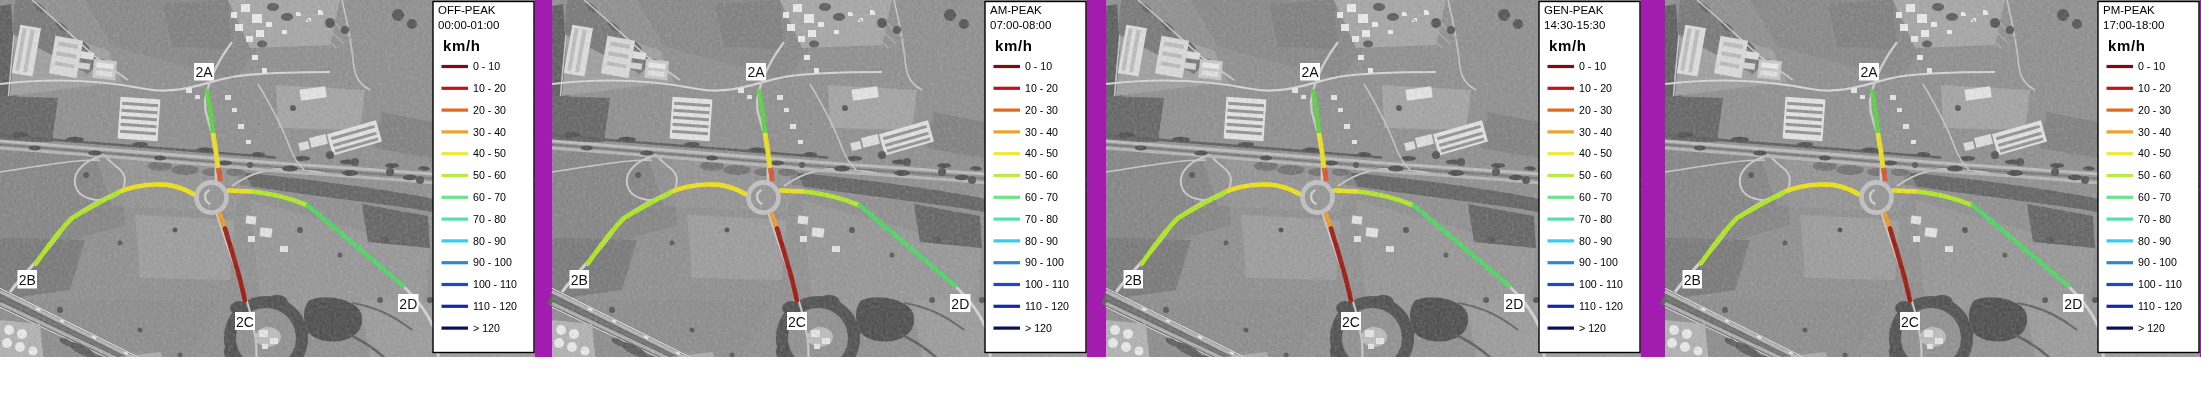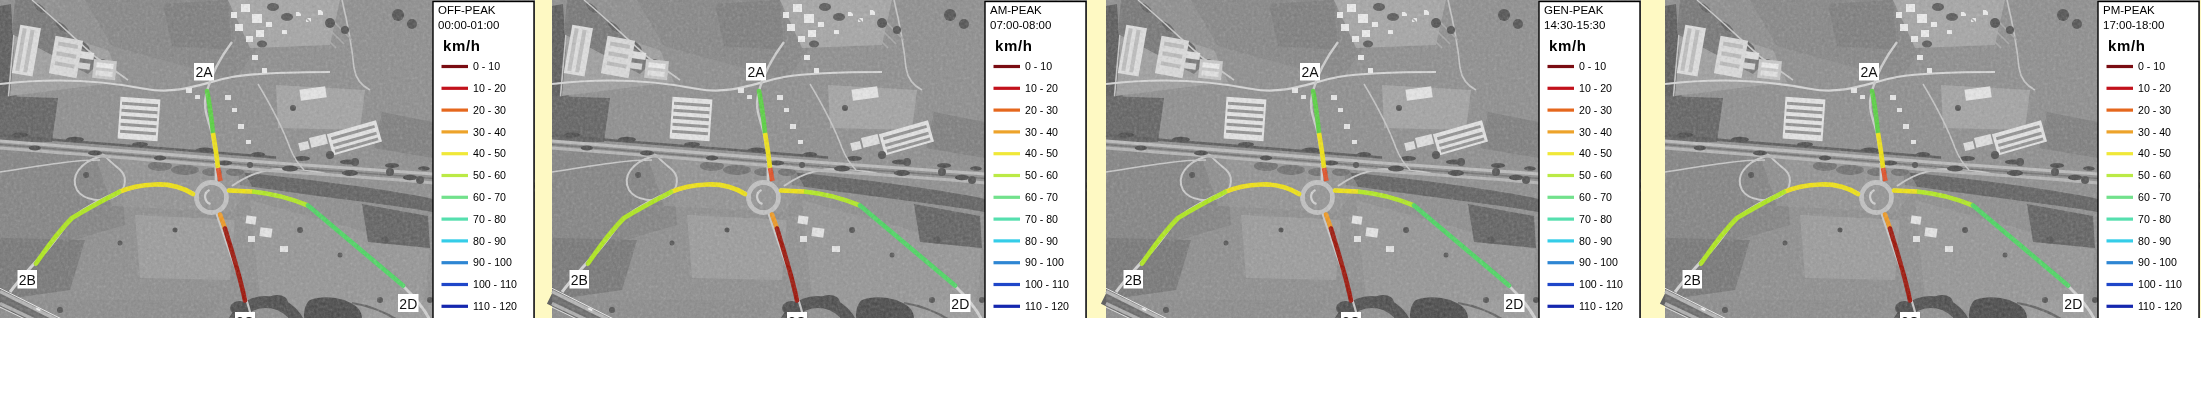--- a/index.html
+++ b/index.html
@@ -1,16 +1,16 @@
 <!DOCTYPE html>
 <html><head>
 <meta charset="utf-8">
 <style>
 html,body{margin:0;padding:0;background:#ffffff;}
-#page{position:relative;width:2201px;height:318px;background:#fef9c3;overflow:hidden;
+#page{position:relative;width:2201px;height:357px;background:#a21caf;overflow:hidden;
 font-family:"Liberation Sans",sans-serif;text-align:center;}
 </style>
 </head>
 <body>
 
 <div id="page">
 <svg width="2201" height="413" viewBox="0 0 2201 413">
 <defs>
 <filter id="soft" x="-2%" y="-2%" width="104%" height="104%">
           <feGaussianBlur stdDeviation="0.55"></feGaussianBlur>

